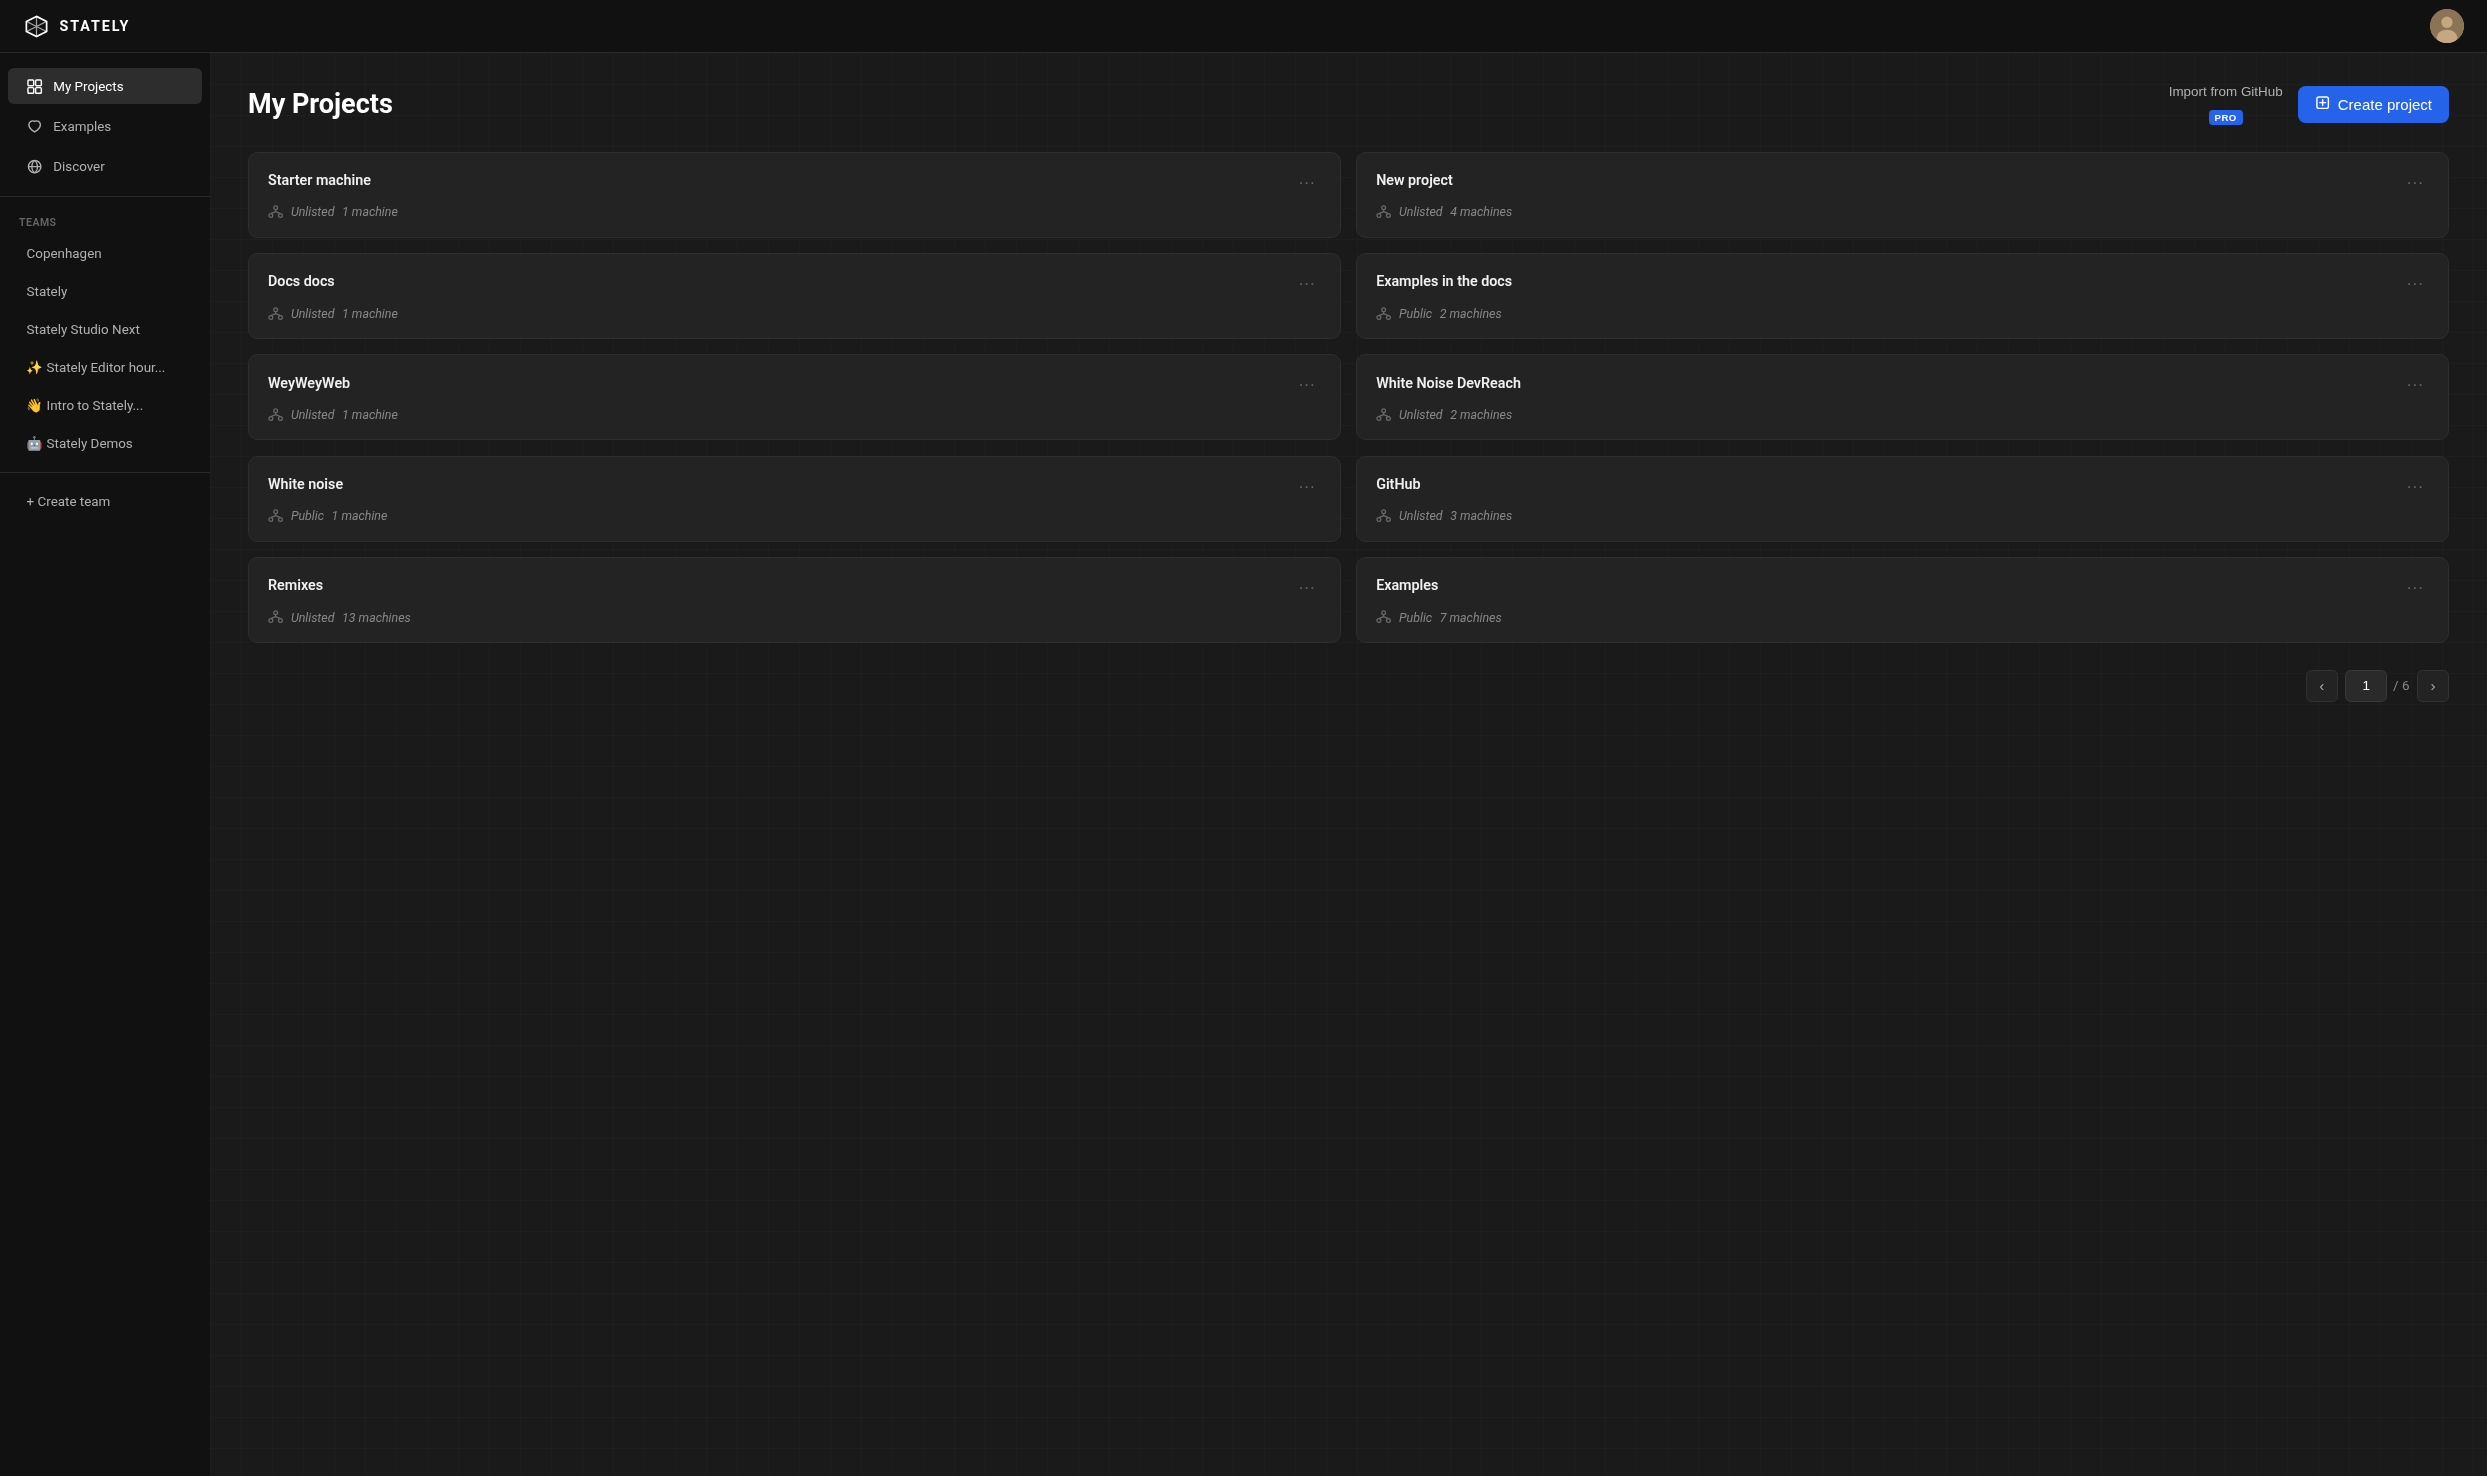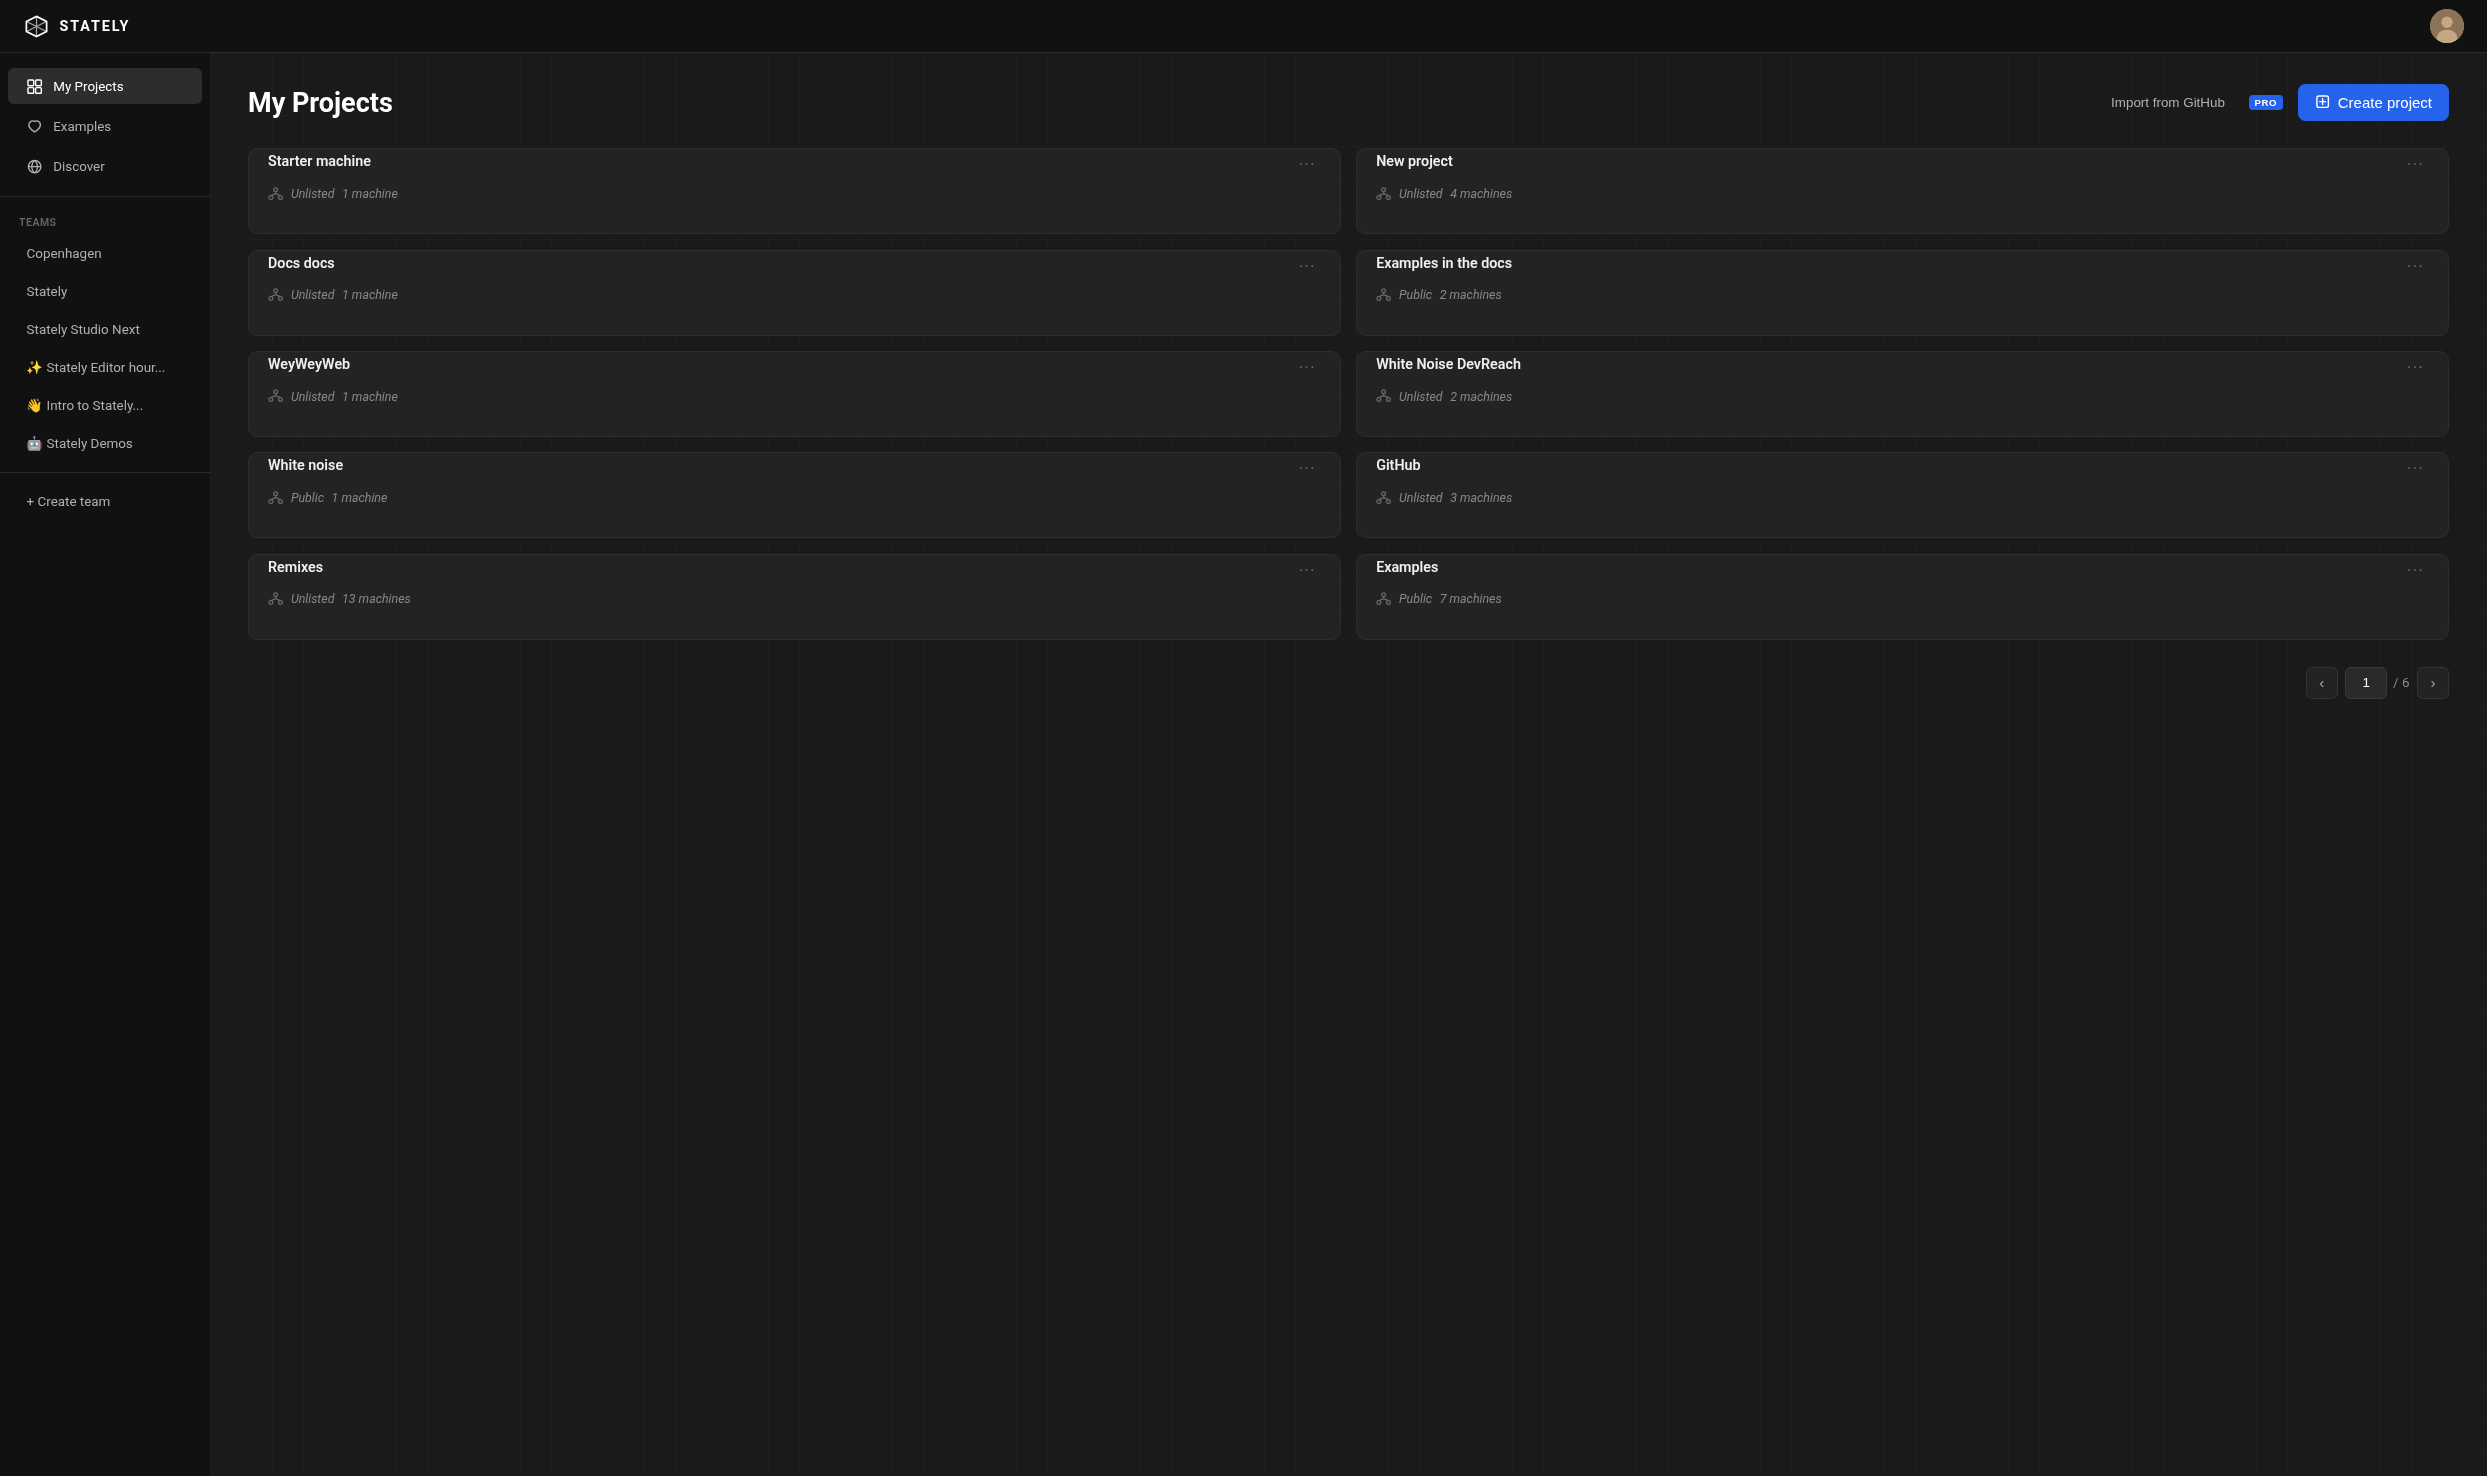--- a/index.html
+++ b/index.html
@@ -133,21 +133,22 @@
       gap: 15.3px;
     }
     .import-btn {
       background: none;
       border: none;
       color: #b0b0b0;
       font-size: 13.4px;
       cursor: pointer;
       display: flex;
       align-items: center;
-      gap: 24px;
+      gap: 11px;
+      flex-direction: column;
     }
     .pro-badge {
       background-color: #2563eb;
       color: #ffffff;
       font-size: 9.6px;
       font-weight: 700;
       padding: 1.9px 5.7px;
       border-radius: 3.8px;
       letter-spacing: 0.5px;
     }
@@ -168,27 +169,28 @@
     
     .projects-grid {
       display: grid;
       grid-template-columns: 1fr 1fr;
       gap: 15.3px;
     }
     .project-card {
       background-color: #232323;
       border: 1px solid #2e2e2e;
       border-radius: 9.6px;
-      padding: 4px 19px 17px;
+      padding: 19px 19px 17px;
       cursor: pointer;
       transition: border-color 0.15s, background 0.15s;
       display: flex;
       flex-direction: column;
       gap: 11.5px;
       min-height: 86px;
+      justify-content: center;
     }
     .project-card-header {
       display: flex;
       align-items: flex-start;
       justify-content: space-between;
     }
     .project-name {
       font-size: 14.3px;
       font-weight: 600;
       color: #f0f0f0;

